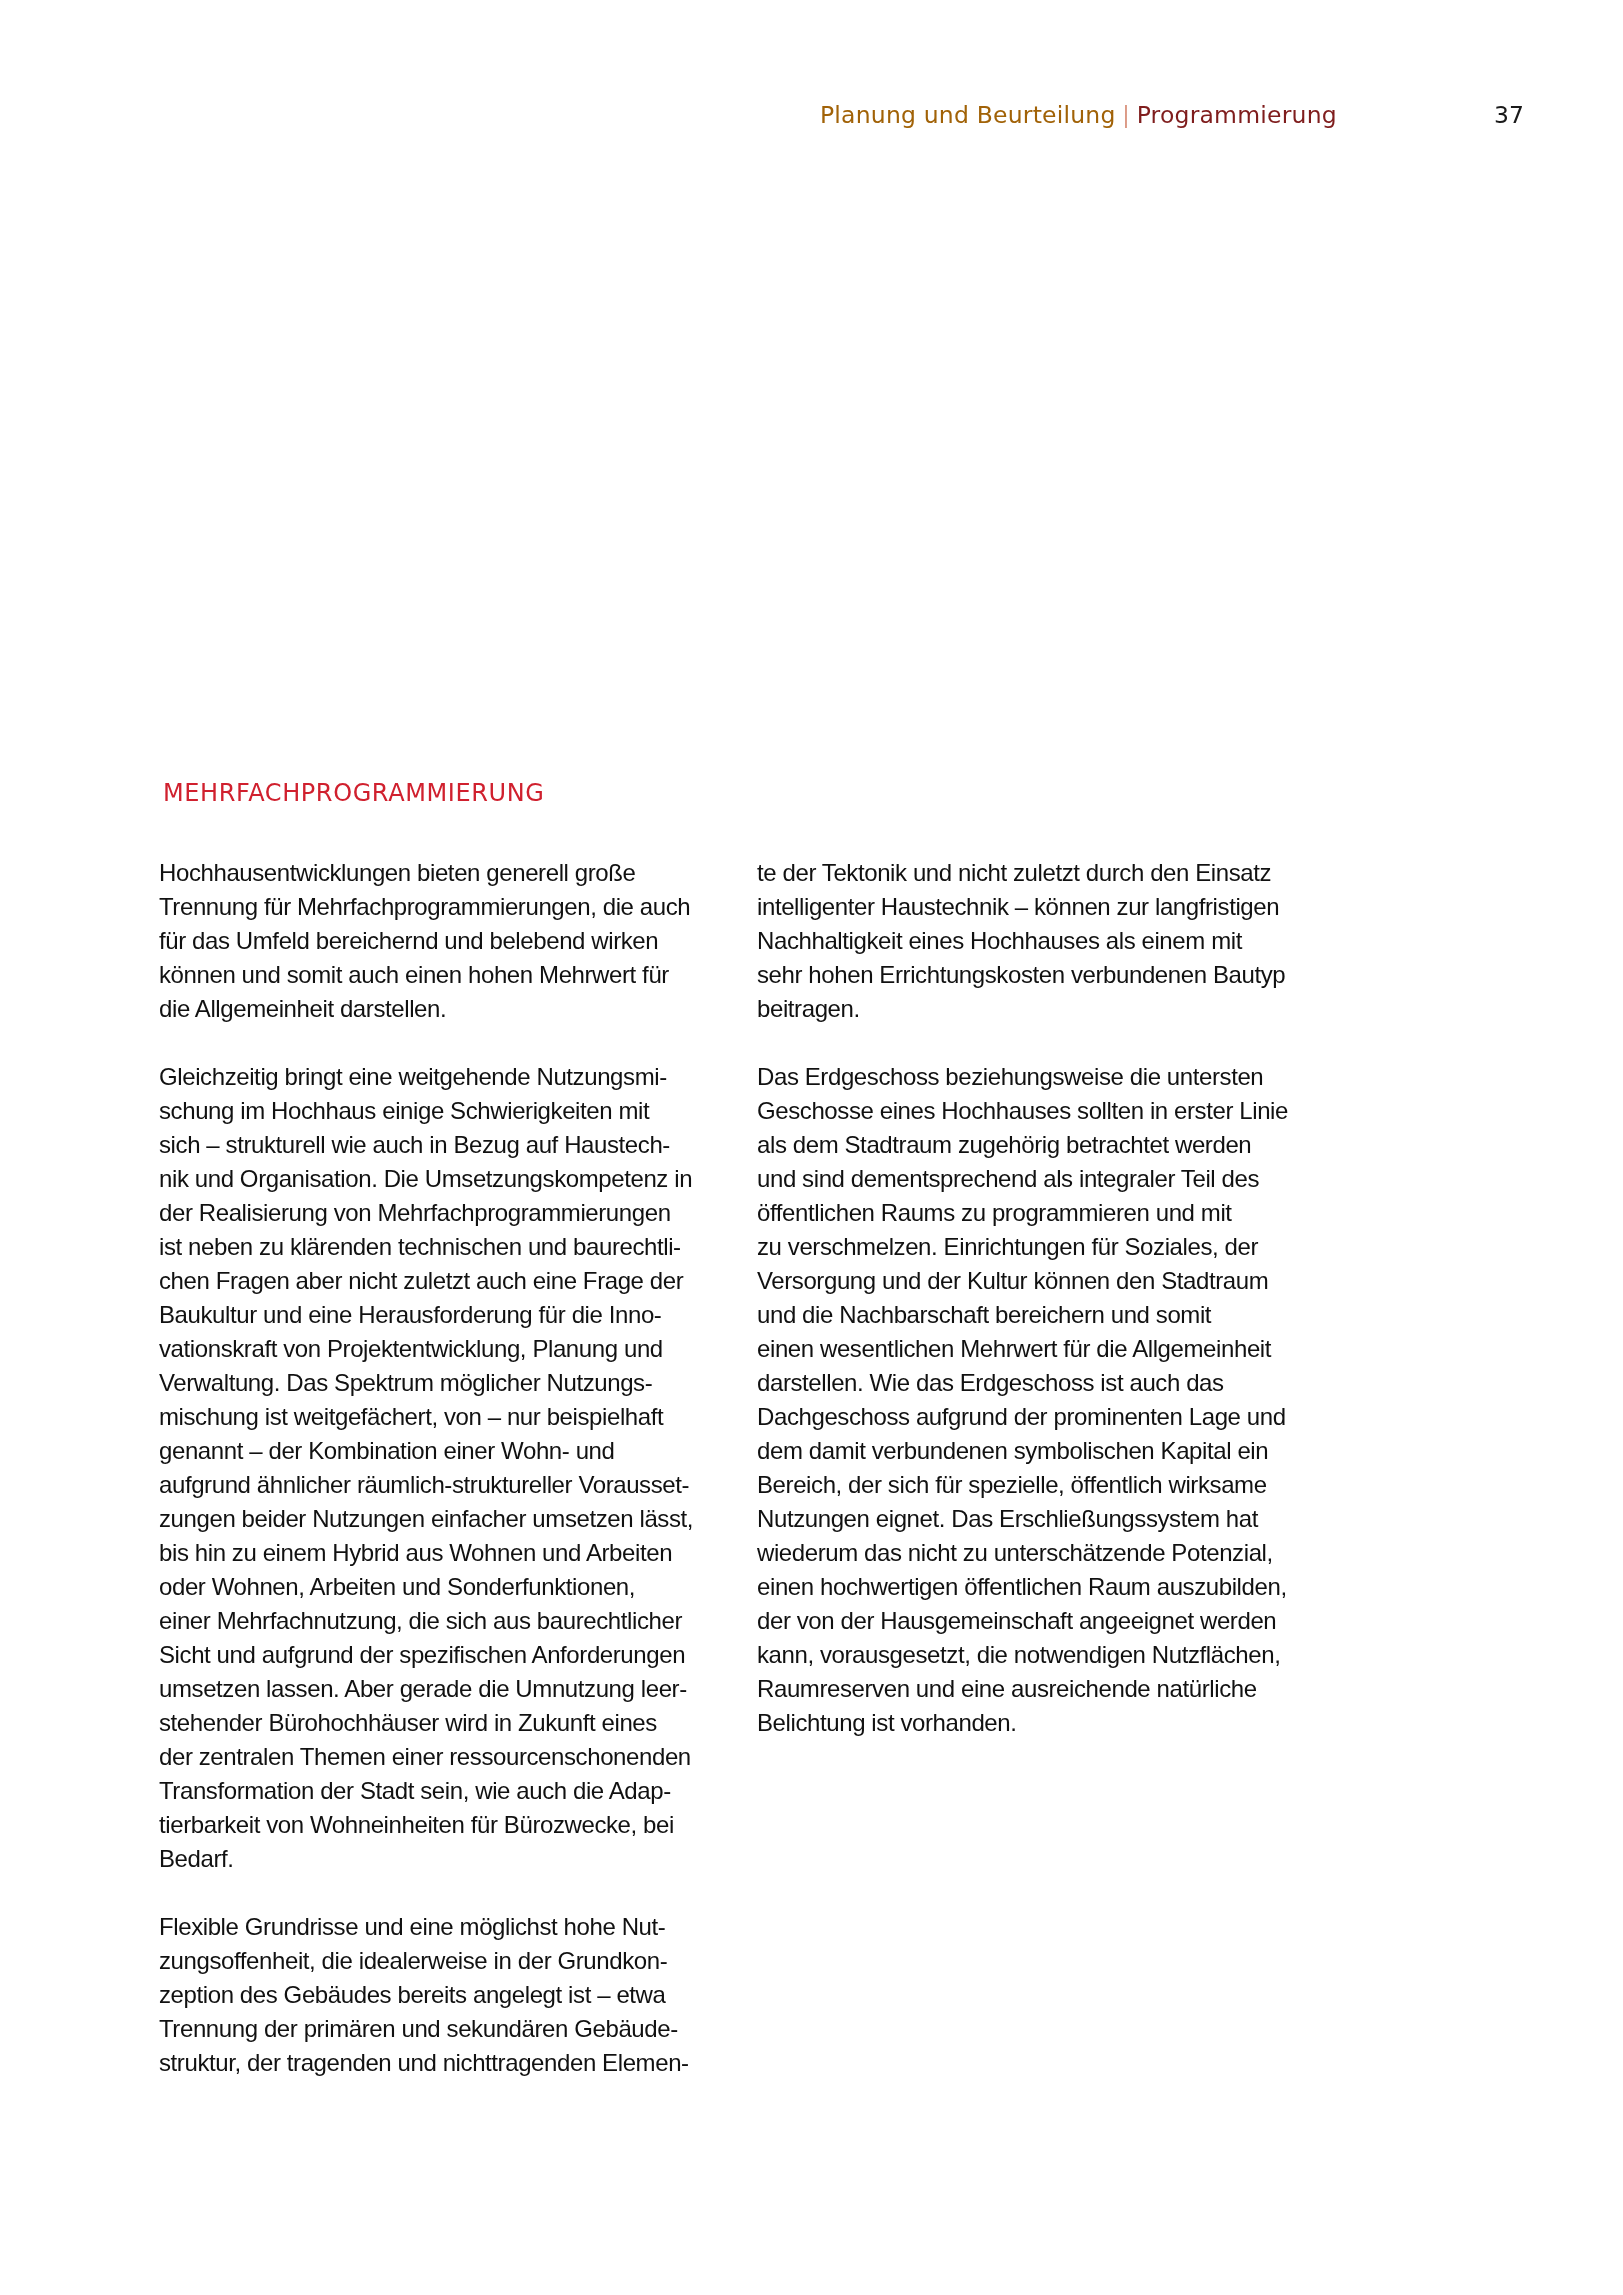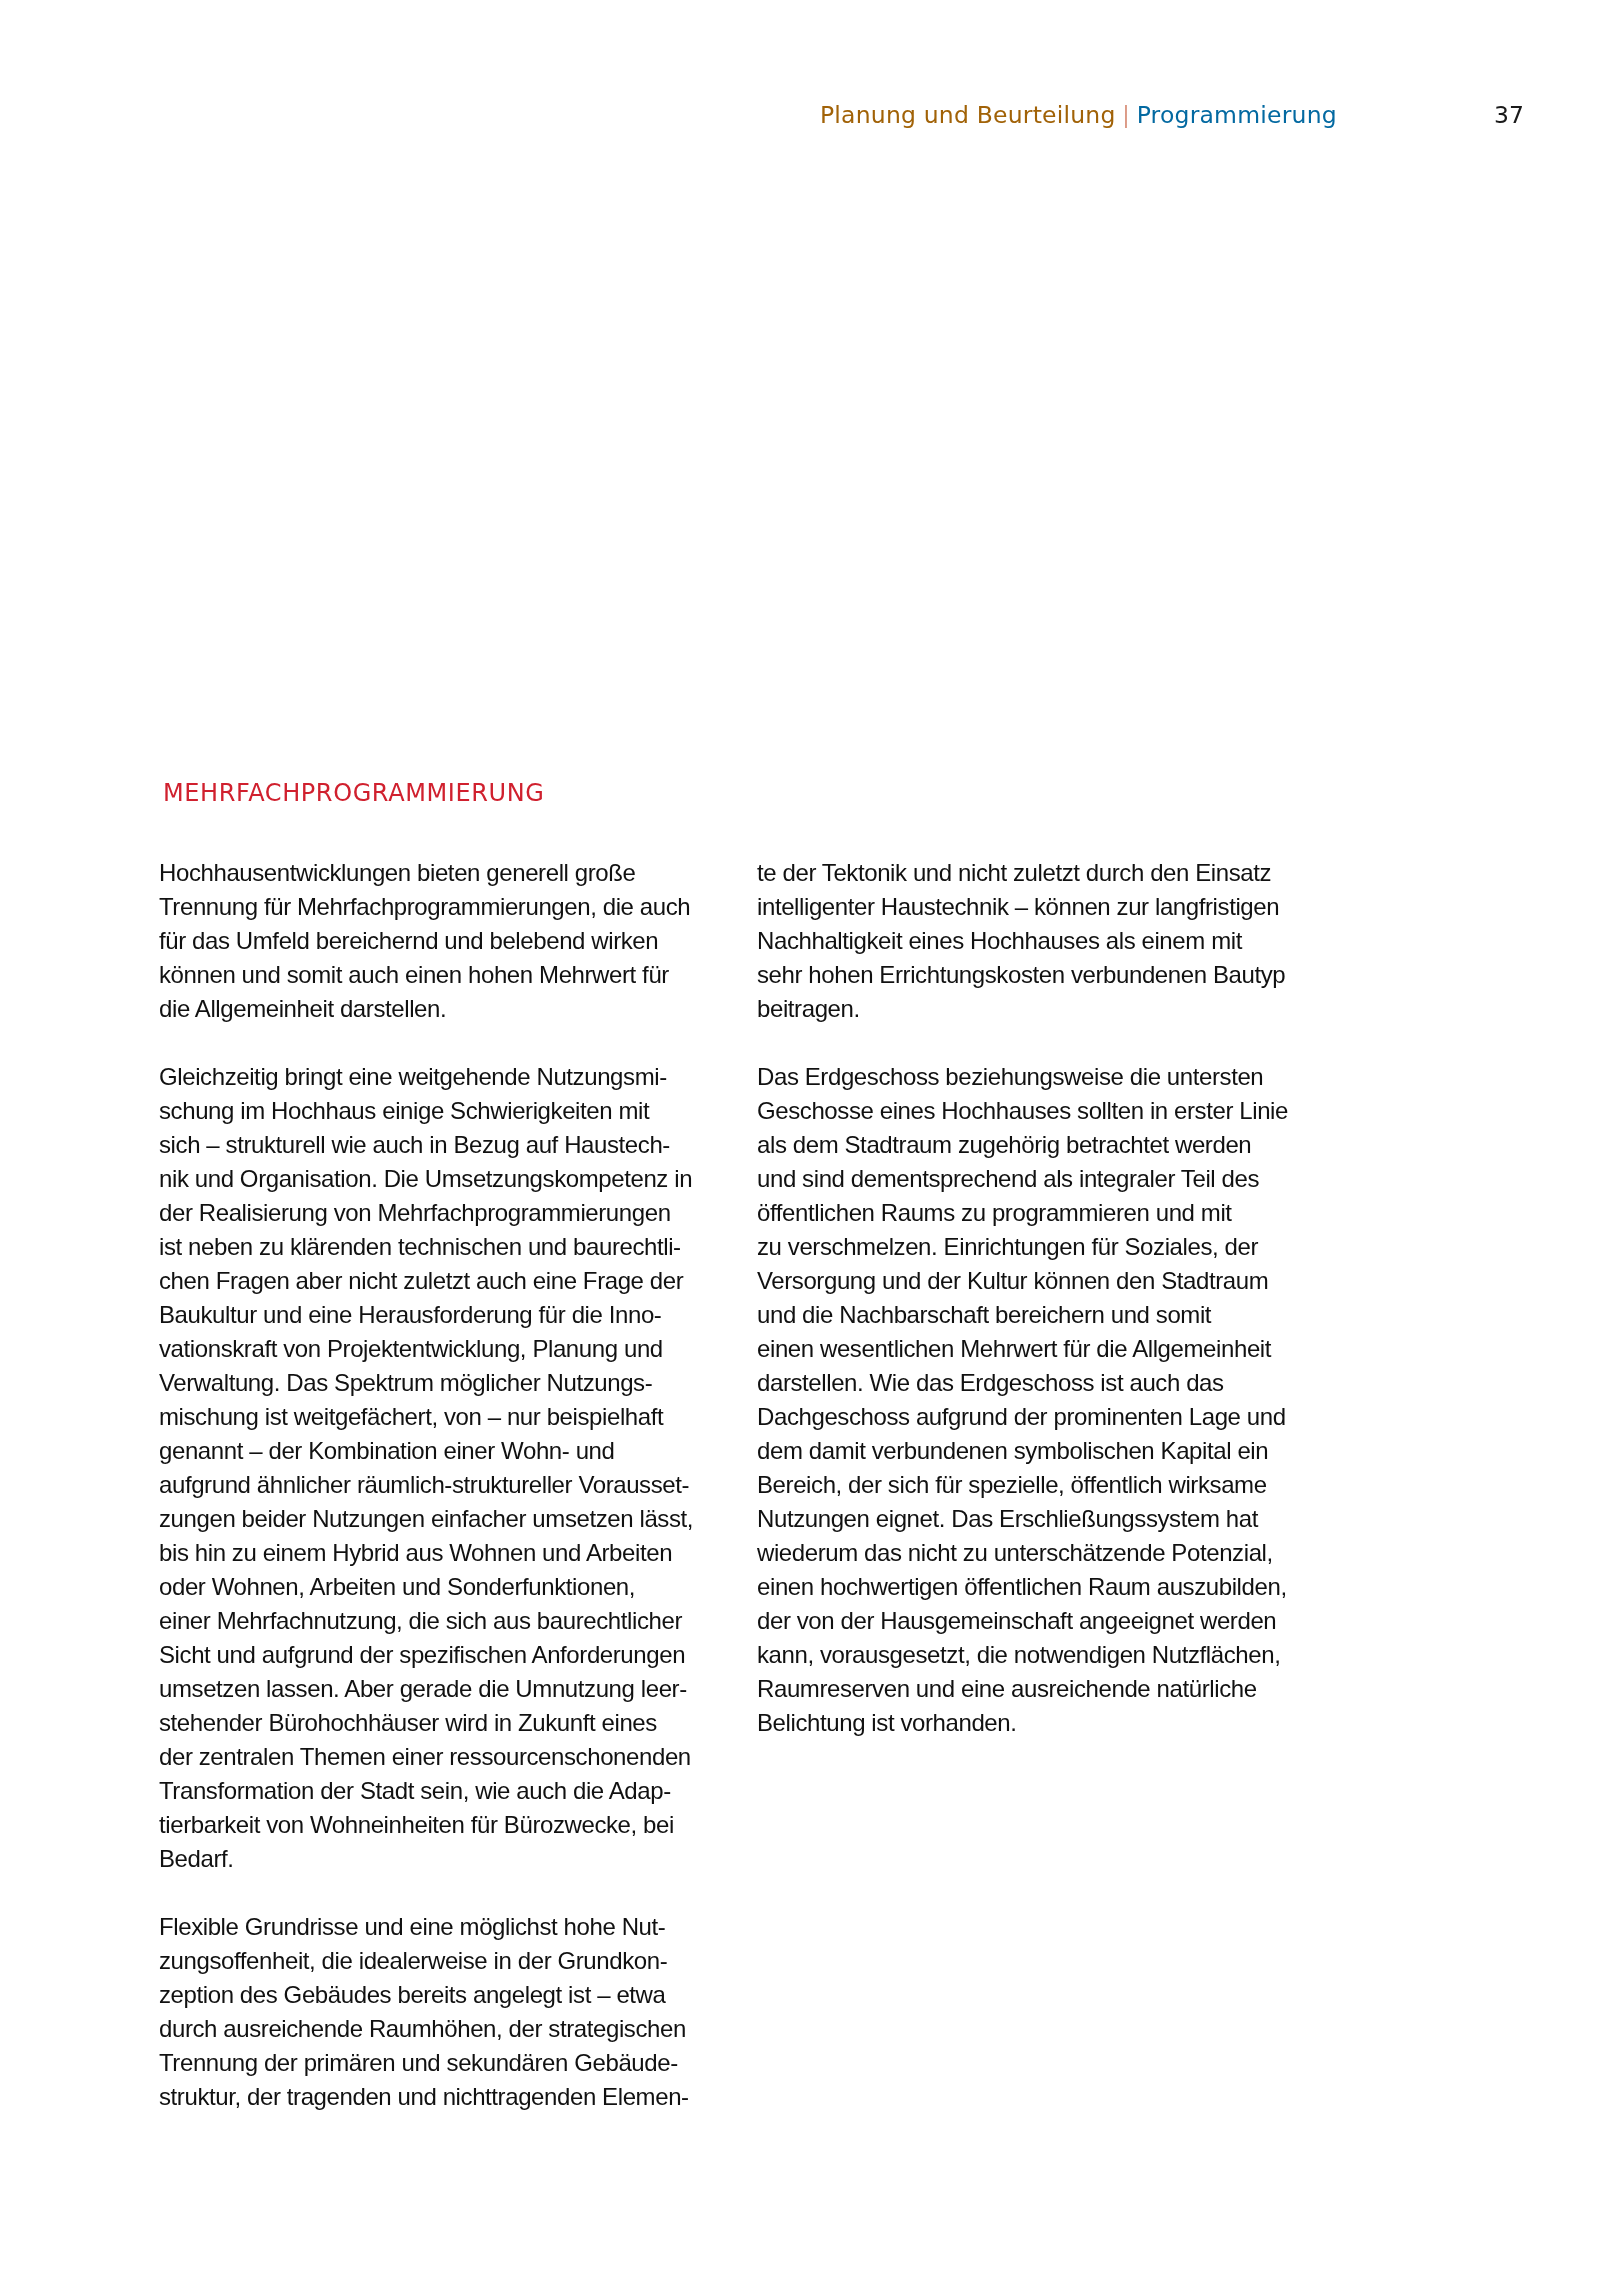--- a/index.html
+++ b/index.html
@@ -6,21 +6,21 @@
   body { width: 1623px; height: 2295px; position: relative; overflow: hidden; }
   .page { position: absolute; left: 0; top: 0; width: 1623px; height: 2295px; background: #ffffff; }
 
   .running-head {
     position: absolute; top: 99px; left: 820px; width: 495px;
     font-family: "DejaVu Sans", sans-serif; font-size: 23.5px; line-height: 32px;
     white-space: nowrap; text-align: right; letter-spacing: 0.2px;
   }
   .rh-section { color: #a16207; }
   .rh-sep { color: #dc9a86; margin: 0 6.5px; }
-  .rh-chapter { color: #0369a1; }
+  .rh-chapter { color: #7f1d1d; }
 
   .page-number {
     position: absolute; top: 99px; left: 1494px; width: 49px;
     font-family: "DejaVu Sans", sans-serif; font-size: 23.5px; line-height: 32px;
     color: #1a1a1a; 
   }
 
   .section-heading {
     position: absolute; top: 773px; left: 159px;
     font-family: "DejaVu Sans", sans-serif; font-weight: normal; font-size: 24px;
@@ -82,21 +82,20 @@
         <span class="line">stehender Bürohochhäuser wird in Zukunft eines</span>
         <span class="line">der zentralen Themen einer ressourcenschonenden</span>
         <span class="line">Transformation der Stadt sein, wie auch die Adap-</span>
         <span class="line">tierbarkeit von Wohneinheiten für Bürozwecke, bei</span>
         <span class="line">Bedarf.</span>
       </p>
       <p class="para">
         <span class="line">Flexible Grundrisse und eine möglichst hohe Nut-</span>
         <span class="line">zungsoffenheit, die idealerweise in der Grundkon-</span>
         <span class="line">zeption des Gebäudes bereits angelegt ist – etwa</span>
-        <span class="line">durch ausreichende Raumhöhen, der strategischen</span>
         <span class="line">Trennung der primären und sekundären Gebäude-</span>
         <span class="line">struktur, der tragenden und nichttragenden Elemen-</span>
       </p>
     </div>
   <div class="column col-right">
       <p class="para">
         <span class="line">te der Tektonik und nicht zuletzt durch den Einsatz</span>
         <span class="line">intelligenter Haustechnik – können zur langfristigen</span>
         <span class="line">Nachhaltigkeit eines Hochhauses als einem mit</span>
         <span class="line">sehr hohen Errichtungskosten verbundenen Bautyp</span>

